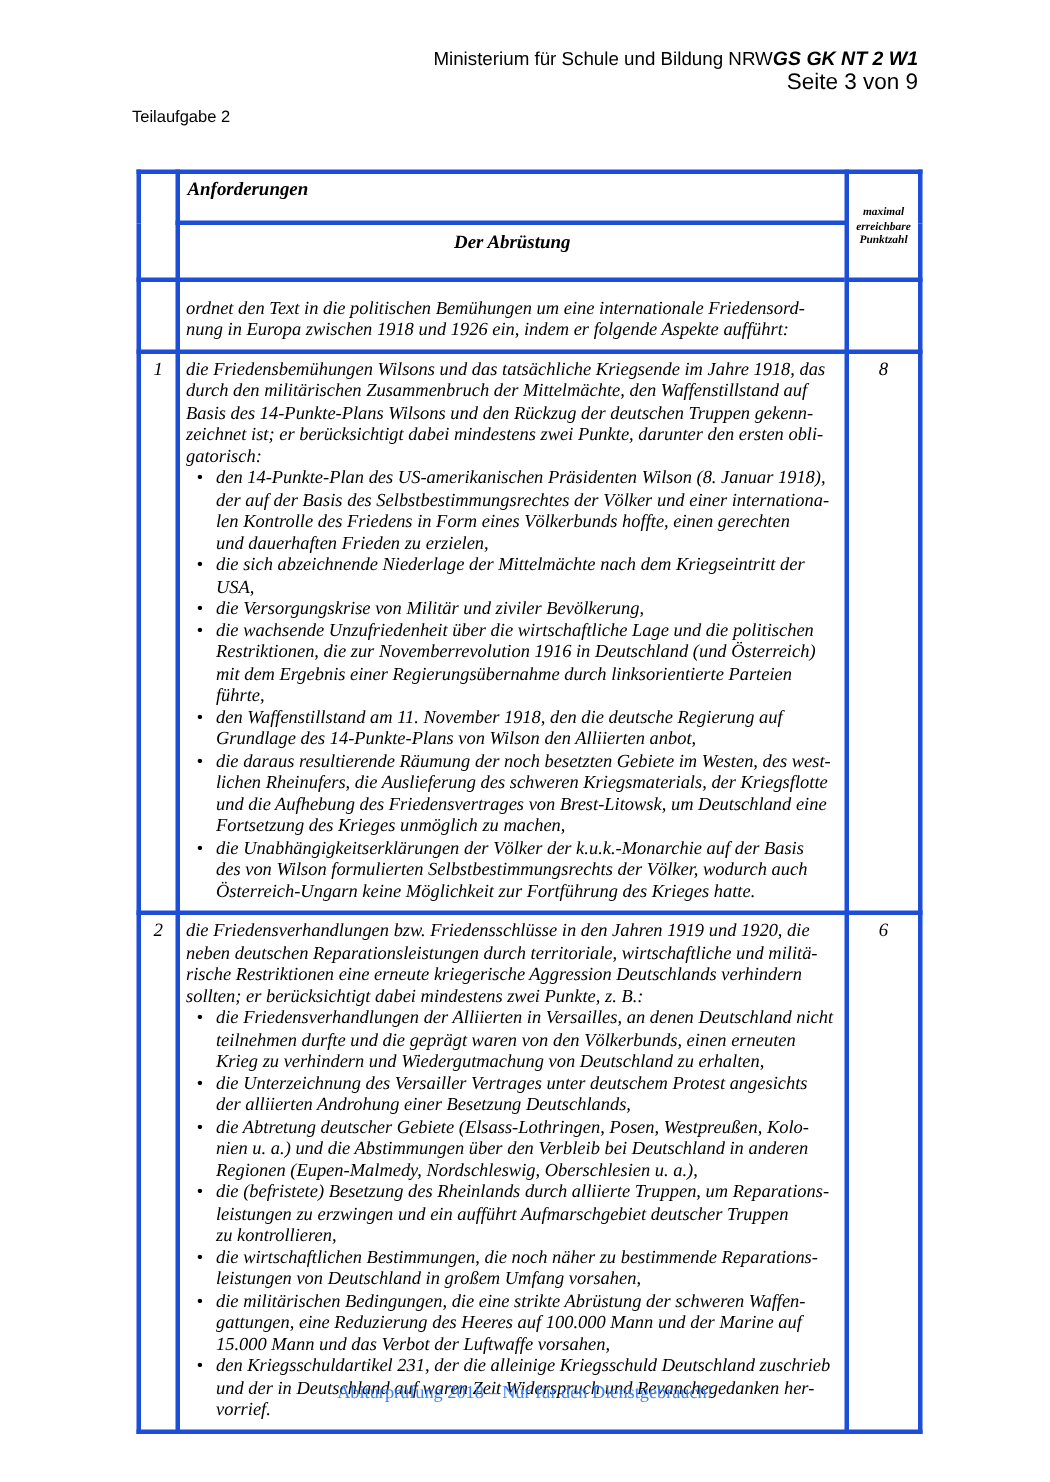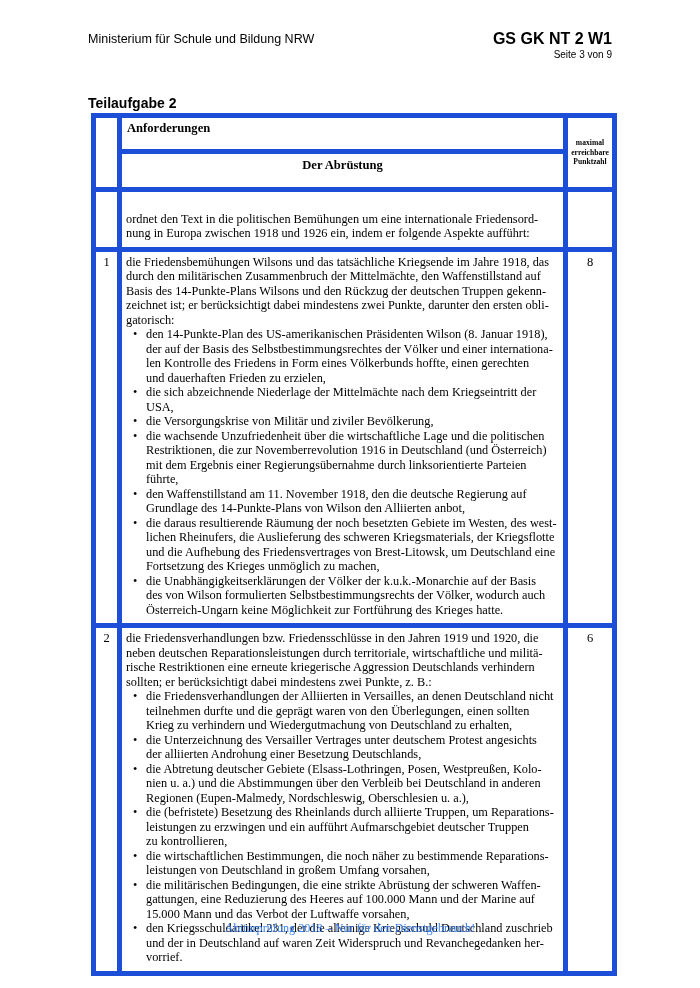--- a/index.html
+++ b/index.html
@@ -14,70 +14,70 @@
     overflow: hidden;
   }
 
   
   .doc-header {
     position: absolute;
     top: 30px;
     left: 88px;
     right: 88px;
     display: flex;
-    justify-content: space-between;
+    justify-content: flex-end;
     align-items: flex-start;
     font-family: "Liberation Sans", sans-serif;
   }
   .ministry { font-size: 12.5px; line-height: 15px; padding-top: 2px; }
   .header-right { text-align: right; }
-  .doc-code { font-size: 16px; font-weight: bold; line-height: 17px; }
-  .page-number { font-size: 10px; line-height: 16px; }
+  .doc-code { font-size: 13px; font-weight: bold; line-height: 17px; font-style: italic; }
+  .page-number { font-size: 15px; line-height: 16px; }
 
   
   .section-title {
     position: absolute;
-    top: 95px;
+    top: 72px;
     left: 88px;
     font-family: "Liberation Sans", sans-serif;
-    font-size: 14px;
-    font-weight: bold;
+    font-size: 11px;
+    font-weight: normal;
   }
 
   
   table.grading-table {
     position: absolute;
     top: 113px;
     left: 91px;
     width: 521px;
     border-collapse: collapse;
     table-layout: fixed;
     border: 2px solid #000;
     font-size: 12.3px;
     line-height: 14.5px;
   }
-  td { border: 5px solid #1d4ed8; vertical-align: top; }
+  td { border: 3px solid #1d4ed8; vertical-align: top; font-style: italic; }
 
   .hdr-row1 { height: 22px; }
   .hdr-row2 { height: 25px; }
   .anf-cell  { font-weight: bold; font-size: 12.6px; padding: 3px 5px 2px 5px; }
   .pruef-cell{ font-weight: bold; font-size: 12.6px; text-align: center; padding: 4px 5px 2px 5px; }
   .pts-hdr {
     font-weight: bold;
     font-size: 7.6px;
     line-height: 9.6px;
     text-align: center;
     vertical-align: middle;
     white-space: pre-line;
     padding: 20px 1px;
   }
   .num-cell { text-align: center; font-size: 12.5px; padding-top: 3px; }
   .pts-cell { text-align: center; font-size: 12.5px; padding-top: 3px; }
   .text-cell { padding: 3px 4px 6px 4px; }
-  .intro-cell { padding: 20px 4px 6px 4px; }
+  .intro-cell { padding: 10px 4px 6px 4px; }
 
   .pre { white-space: pre-line; }
 
   .bullet { display: flex; }
   .bullet-marker { flex: 0 0 13px; margin-left: 7px; }
   .bullet-text { flex: 1; white-space: pre-line; }
 
   
   .doc-footer {
     position: absolute;
@@ -187,21 +187,21 @@
         <td class="num-cell">2</td>
         <td class="text-cell">
           <div class="pre">die Friedensverhandlungen bzw. Friedensschlüsse in den Jahren 1919 und 1920, die
 neben deutschen Reparationsleistungen durch territoriale, wirtschaftliche und militä-
 rische Restriktionen eine erneute kriegerische Aggression Deutschlands verhindern
 sollten; er berücksichtigt dabei mindestens zwei Punkte, z. B.:</div>
           <div>
               <div class="bullet">
                 <span class="bullet-marker">•</span>
                 <span class="bullet-text">die Friedensverhandlungen der Alliierten in Versailles, an denen Deutschland nicht
-teilnehmen durfte und die geprägt waren von den Überlegungen, einen sollten
+teilnehmen durfte und die geprägt waren von den Völkerbunds, einen erneuten
 Krieg zu verhindern und Wiedergutmachung von Deutschland zu erhalten,</span>
               </div>
               <div class="bullet">
                 <span class="bullet-marker">•</span>
                 <span class="bullet-text">die Unterzeichnung des Versailler Vertrages unter deutschem Protest angesichts
 der alliierten Androhung einer Besetzung Deutschlands,</span>
               </div>
               <div class="bullet">
                 <span class="bullet-marker">•</span>
                 <span class="bullet-text">die Abtretung deutscher Gebiete (Elsass-Lothringen, Posen, Westpreußen, Kolo-

